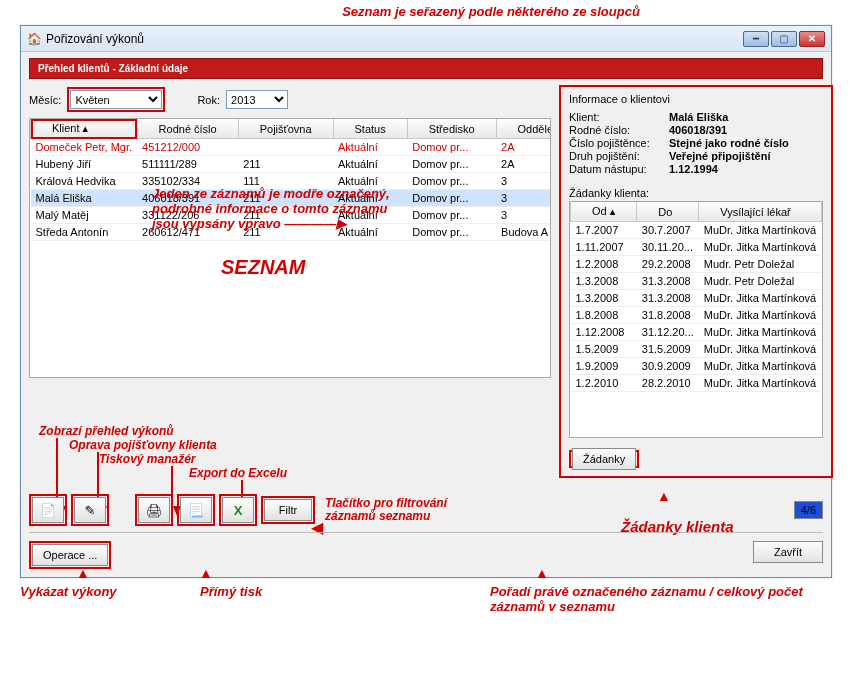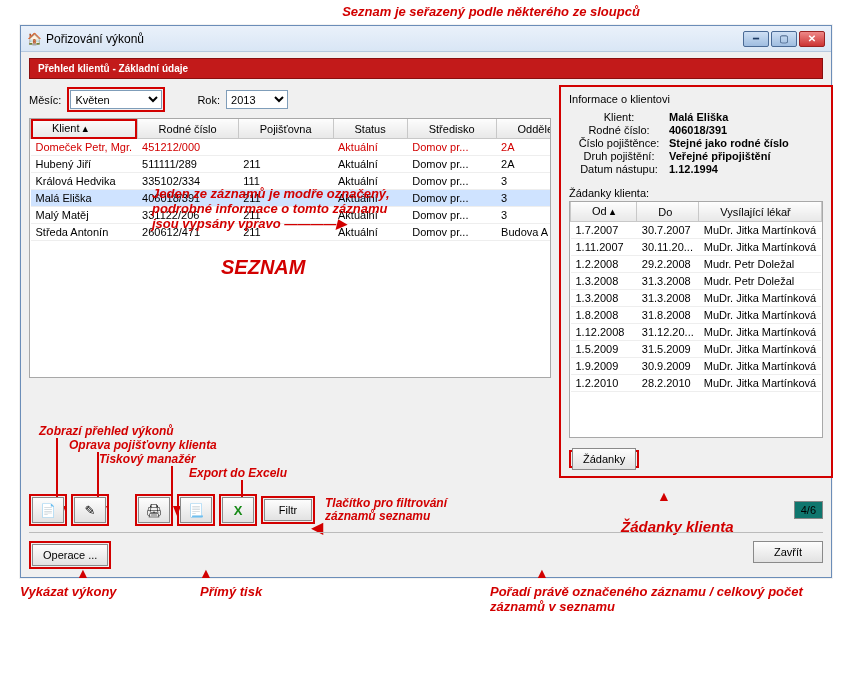--- a/index.html
+++ b/index.html
@@ -87,33 +87,33 @@
   tr[data-sel="true"] { background:#cfe3ff; }
   tr[data-hl="red"] td { color:#d20000; }
   .right {
     flex:1;
     border:2px solid #d20000;
     background:#f0f0f0;
     padding: 6px 8px;
   }
   .right h4 { margin:0 0 6px 0; font-size:11px; font-weight:normal; }
   .kv { display:flex; font-size:11px; margin:1px 0; }
-  .kv .k { width:100px;text-align:center; }
+  .kv .k { width:100px; }
   .kv .v { font-weight:bold; }
   .zad-head { margin-top:12px; font-size:11px; }
   .zad-wrap { background:#fff; border:1px solid #a8a8a8; margin-top:2px; height:237px; overflow:hidden; }
   .btn { display:inline-block; height:22px; padding:0 10px; border:1px solid #8a8a8a; background:linear-gradient(#fdfdfd,#e2e2e2); font:inherit; cursor:pointer; }
   .toolbar {
     display:flex; align-items:center; gap:4px;
     margin: 8px 8px 0 8px;
     padding-bottom: 6px;
     border-bottom: 1px solid #bbb;
   }
   .iconbtn { width:32px; height:26px; border:1px solid #8a8a8a; background:linear-gradient(#fdfdfd,#e2e2e2); display:flex; align-items:center; justify-content:center; font-size:13px; }
-  .counter { margin-left:auto; border:1px solid #888; background:#0f766e; padding:2px 6px; font-size:11px; }
+  .counter { margin-left:auto; border:1px solid #888; background:#1d4ed8; padding:2px 6px; font-size:11px; }
   .bottomrow { display:flex; padding:8px; }
   .anngrp { position:absolute; color:#d20000; font-weight:bold; font-style:italic; font-size:12px; }
   .v-arrow-down { width:0;height:0;border-left:4px solid transparent;border-right:4px solid transparent;border-top:10px solid #d20000; display:inline-block; }
   .v-line { width:2px; background:#d20000; display:inline-block; }
 </style>
 </head>
 <body>
 
 <div class="annot ann-top">Seznam je seřazený podle některého ze sloupců</div>
 

